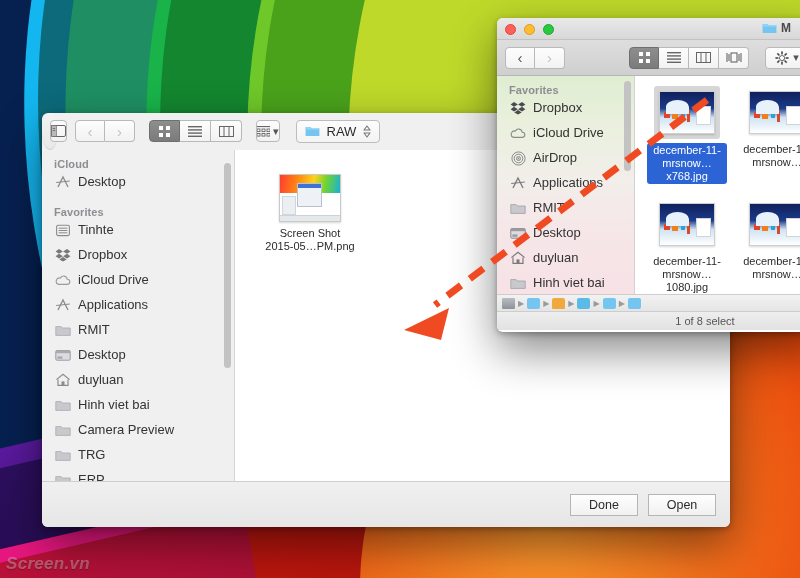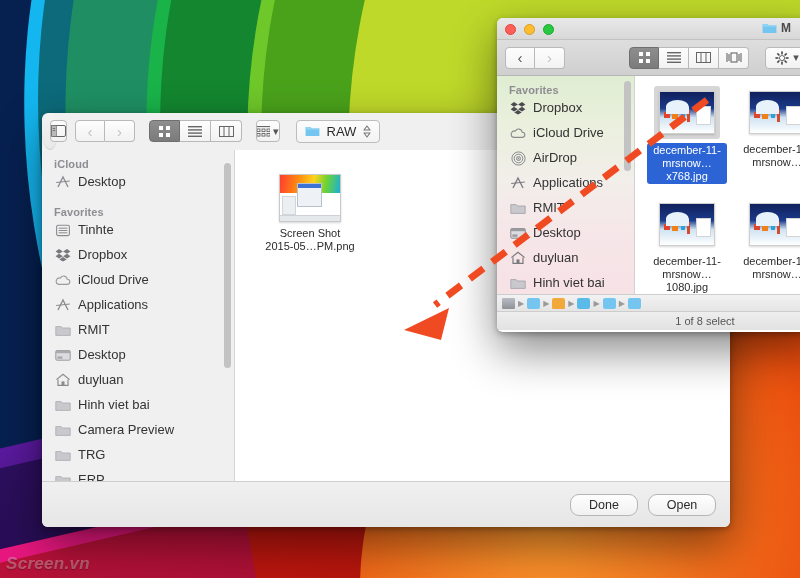--- a/index.html
+++ b/index.html
@@ -113,21 +113,21 @@
   
   .pathbar { height:17px; background:linear-gradient(180deg,#f2f2f2,#e5e5e5); border-top:1px solid #cdcdcd;
              display:flex; align-items:center; gap:3px; padding:0 5px; }
   .chip { width:13px; height:11px; border-radius:2px; }
   .sep { color:#9a9a9a; font-size:8px; }
   .statusbar { height:19px; background:linear-gradient(180deg,#eeeeee,#e2e2e2); border-top:1px solid #cdcdcd;
                display:flex; align-items:center; justify-content:center; font-size:11px; color:#555; }
 
   .dialog-foot { height:46px; background:linear-gradient(180deg,#f0f0f0,#e6e6e6); border-top:1px solid #cfcfcf;
                  display:flex; align-items:center; justify-content:flex-end; gap:10px; padding-right:14px; }
-  .dbtn { min-width:68px; height:22px; border-radius:9px; border:1px solid #b5b5b5;
+  .dbtn { min-width:68px; height:22px; border-radius:0; border:1px solid #b5b5b5;
           background:linear-gradient(180deg,#fefefe,#f1f1f1); font-size:12.5px; color:#2b2b2b;
           display:flex; align-items:center; justify-content:center; }
 
   .watermark { position:absolute; left:6px; bottom:4px; font-size:17px; font-weight:700; font-style:italic;
                color:rgba(255,255,255,.30); text-shadow:0 1px 1px rgba(0,0,0,.25); letter-spacing:.3px; }
 
   svg { display:block; }
 </style>
 </head>
 <body>

